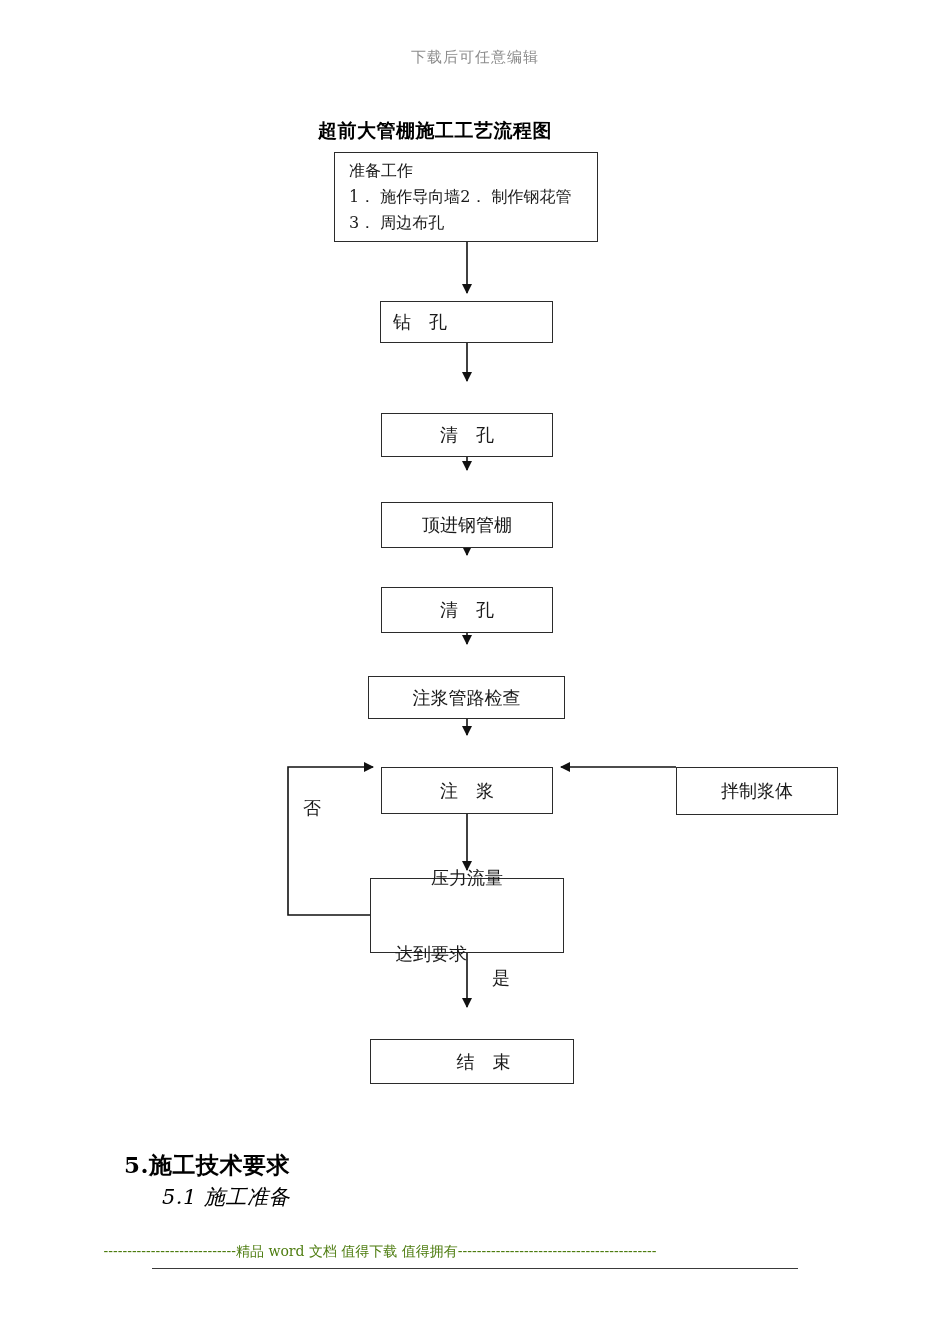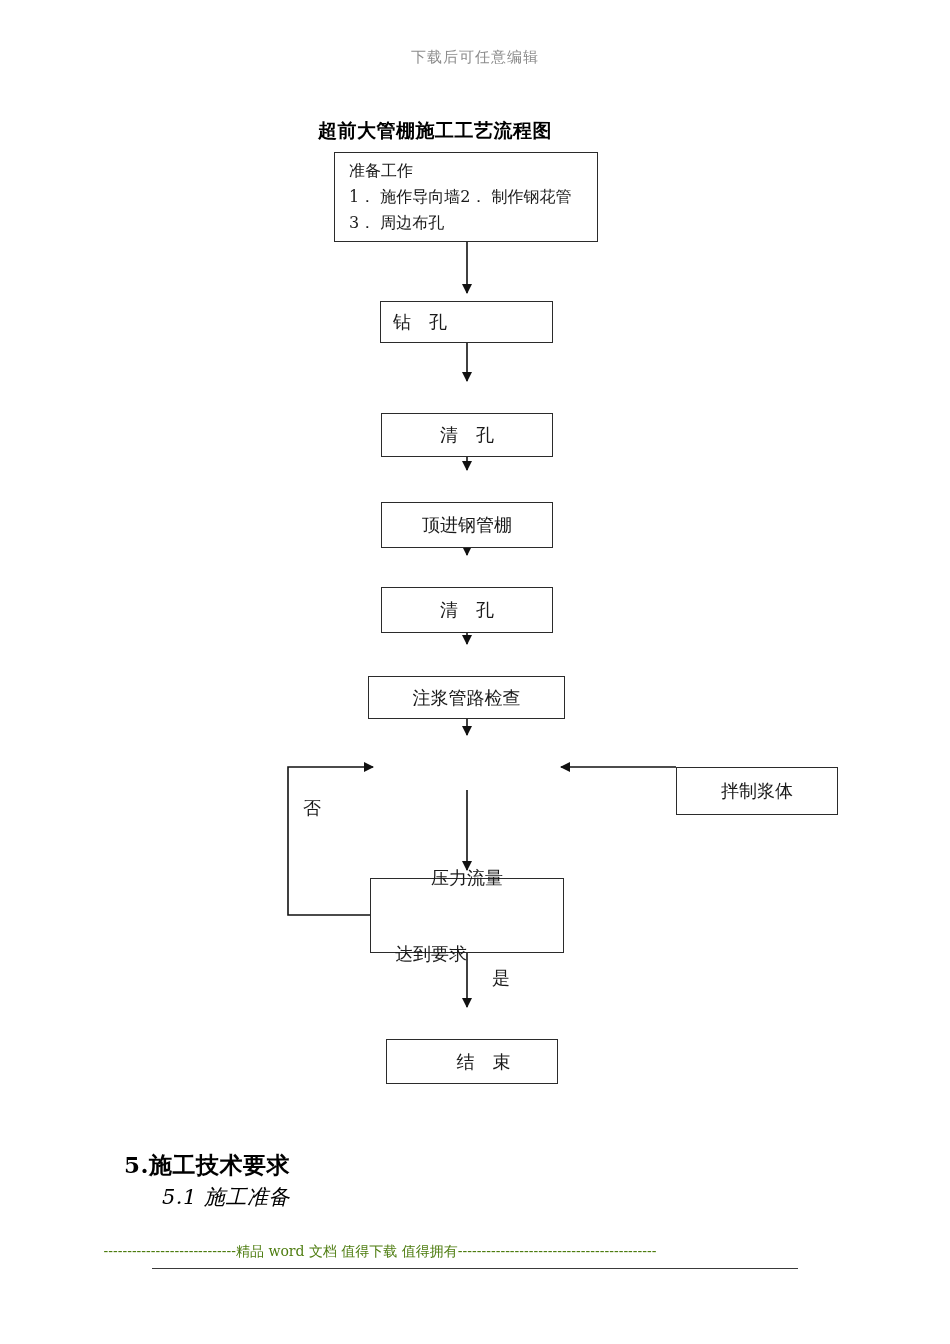--- a/index.html
+++ b/index.html
@@ -73,21 +73,21 @@
   }
   .node-drill   { left: 380px; top: 301px; width: 173px; height: 42px; align-items: flex-start; padding-left: 12px; }
   .node-clean1  { left: 381px; top: 389px; width: 172px; height: 44px; }
   .node-push    { left: 381px; top: 478px; width: 172px; height: 46px; }
   .node-clean2  { left: 381px; top: 563px; width: 172px; height: 46px; }
   .node-check   { left: 368px; top: 652px; width: 197px; height: 43px; }
   .node-grout   { left: 381px; top: 743px; width: 172px; height: 47px; }
   .node-mix     { left: 676px; top: 743px; width: 162px; height: 48px; }
   .node-cond    { left: 370px; top: 878px; width: 194px; height: 75px; align-items: center; gap: 48px; }
   .node-cond .line.second { align-self: flex-start; padding-left: 24px; }
-  .node-end     { left: 386px; top: 1015px; width: 172px; height: 45px; padding-left: 23px; }
+  .node-end     { left: 370px; top: 1015px; width: 204px; height: 45px; padding-left: 23px; }
 
   .edge-label {
     position: absolute;
     font-family: "DejaVu Serif", "Liberation Serif", serif;
     font-size: 18px;
     color: #1a1a1a;
   }
   .label-no  { left: 303px; top: 796px; }
   .label-yes { left: 492px; top: 966px; }
 
@@ -204,20 +204,23 @@
   </div>
 
   <div class="node node-clean2 center">
     <span class="line">清　孔</span>
   </div>
 
   <div class="node node-check center">
     <span class="line">注浆管路检查</span>
   </div>
 
+  <div class="node node-grout center">
+    <span class="line">注　浆</span>
+  </div>
 
   <div class="node node-mix center">
     <span class="line">拌制浆体</span>
   </div>
 
   <div class="node node-cond">
     <span class="line first">压力流量</span>
     <span class="line second">达到要求</span>
   </div>
 

